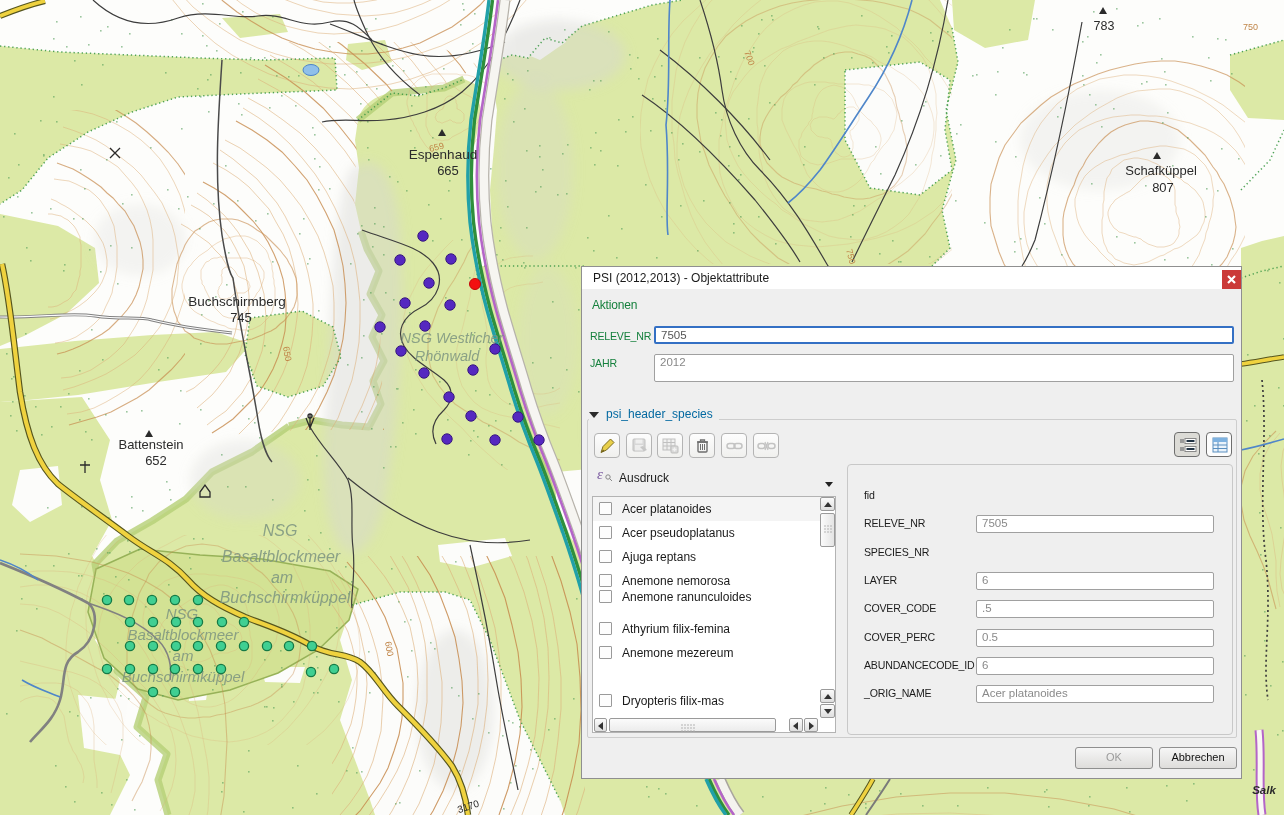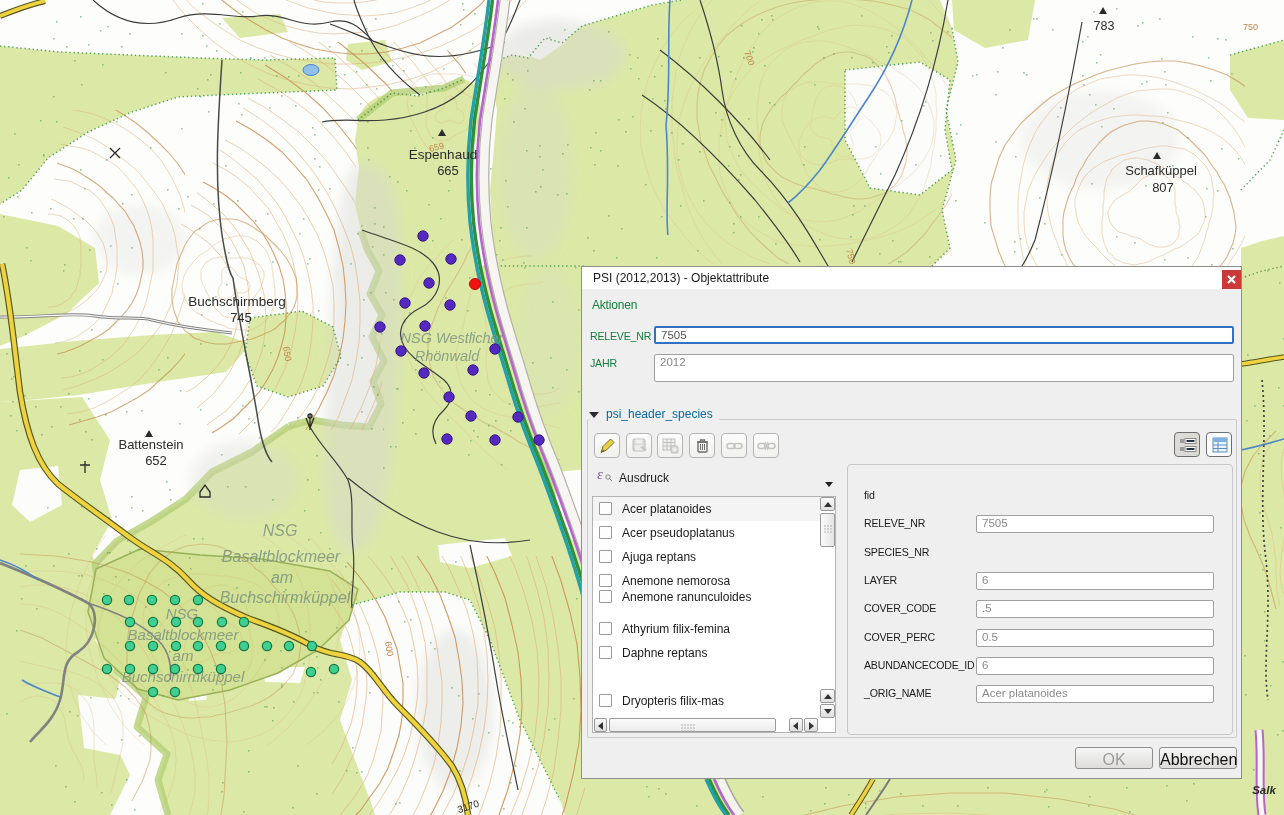--- a/index.html
+++ b/index.html
@@ -40,21 +40,21 @@
 .tri-l { position:absolute; left:3px; top:3px; width:0; height:0; border-top:4px solid transparent;
   border-bottom:4px solid transparent; border-right:5px solid #333; }
 .tri-r { position:absolute; left:4px; top:3px; width:0; height:0; border-top:4px solid transparent;
   border-bottom:4px solid transparent; border-left:5px solid #333; }
 #rp { position:absolute; left:265px; top:197px; width:386px; height:271px;
   border:1px solid #c8c8c8; border-radius:4px; }
 .flab { position:absolute; left:16px; font-size:10.6px; letter-spacing:-0.2px; color:#1c1c1c; }
 .finp { position:absolute; left:128px; width:238px; height:18px; background:#fff;
   border:1px solid #a0a0a0; border-radius:2px; font-size:11.5px; color:#8a8a8a; padding:1px 0 0 5px; }
 .btn { position:absolute; top:480px; width:78px; height:22px; border:1px solid #8f8f8f; border-radius:3px;
-  background:linear-gradient(#f6f6f6,#dedddb); font-size:16px; text-align:center; padding-top:3px; }
+  background:linear-gradient(#f6f6f6,#dedddb); font-size:11px; text-align:center; padding-top:3px; }
 </style></head>
 <body>
 
 <svg width="1284" height="815" viewBox="0 0 1284 815" style="position:absolute;left:0;top:0">
 <defs>
  <clipPath id="cTop">
         <path d="M150,42 L430,42 L480,66 L440,86 L392,91 L358,118 L354,200 L368,260 L380,330 L384,430 L300,430 L150,440 Z"></path>
       </clipPath>
  <clipPath id="cTopStrip">
         <rect x="150" y="0" width="490" height="95"></rect>
@@ -1224,21 +1224,21 @@
       <div class="li" style="top:88px;">
         <span class="cb"></span>
         <span class="lt">Anemone ranunculoides</span>
       </div>
       <div class="li" style="top:120px;text-align:center;">
         <span class="cb"></span>
         <span class="lt">Athyrium filix-femina</span>
       </div>
       <div class="li" style="top:144px;">
         <span class="cb"></span>
-        <span class="lt">Daphne reptans</span>
+        <span class="lt">Anemone mezereum</span>
       </div>
       <div class="li" style="top:192px;">
         <span class="cb"></span>
         <span class="lt">Dryopteris filix-mas</span>
       </div>
     <div class="sbox" style="left:227px;top:0;width:15px;height:14px">
         <span class="tri-u"></span>
       </div>
     <div class="sbox" style="left:227px;top:16px;width:15px;height:34px;background:linear-gradient(90deg,#fbfbfb,#e4e4e4)"><svg width="13" height="32">
           <g fill="#aaa">

